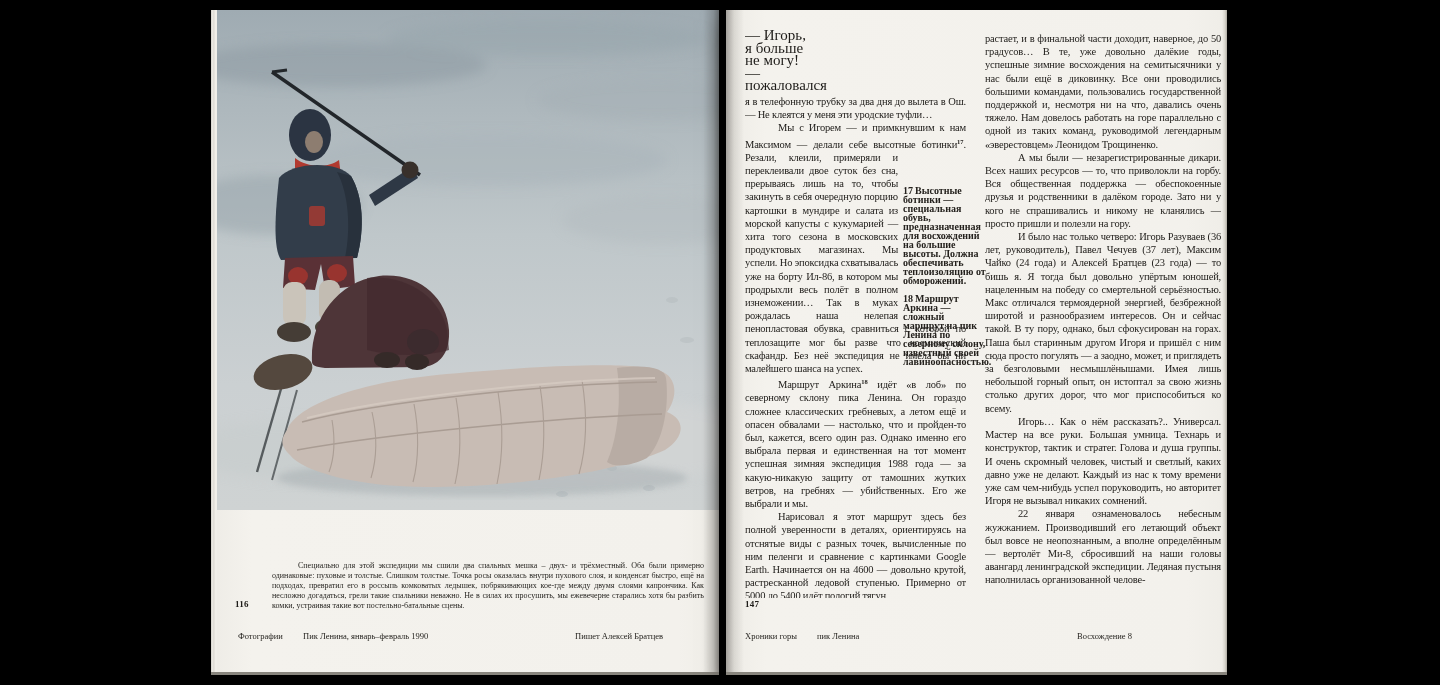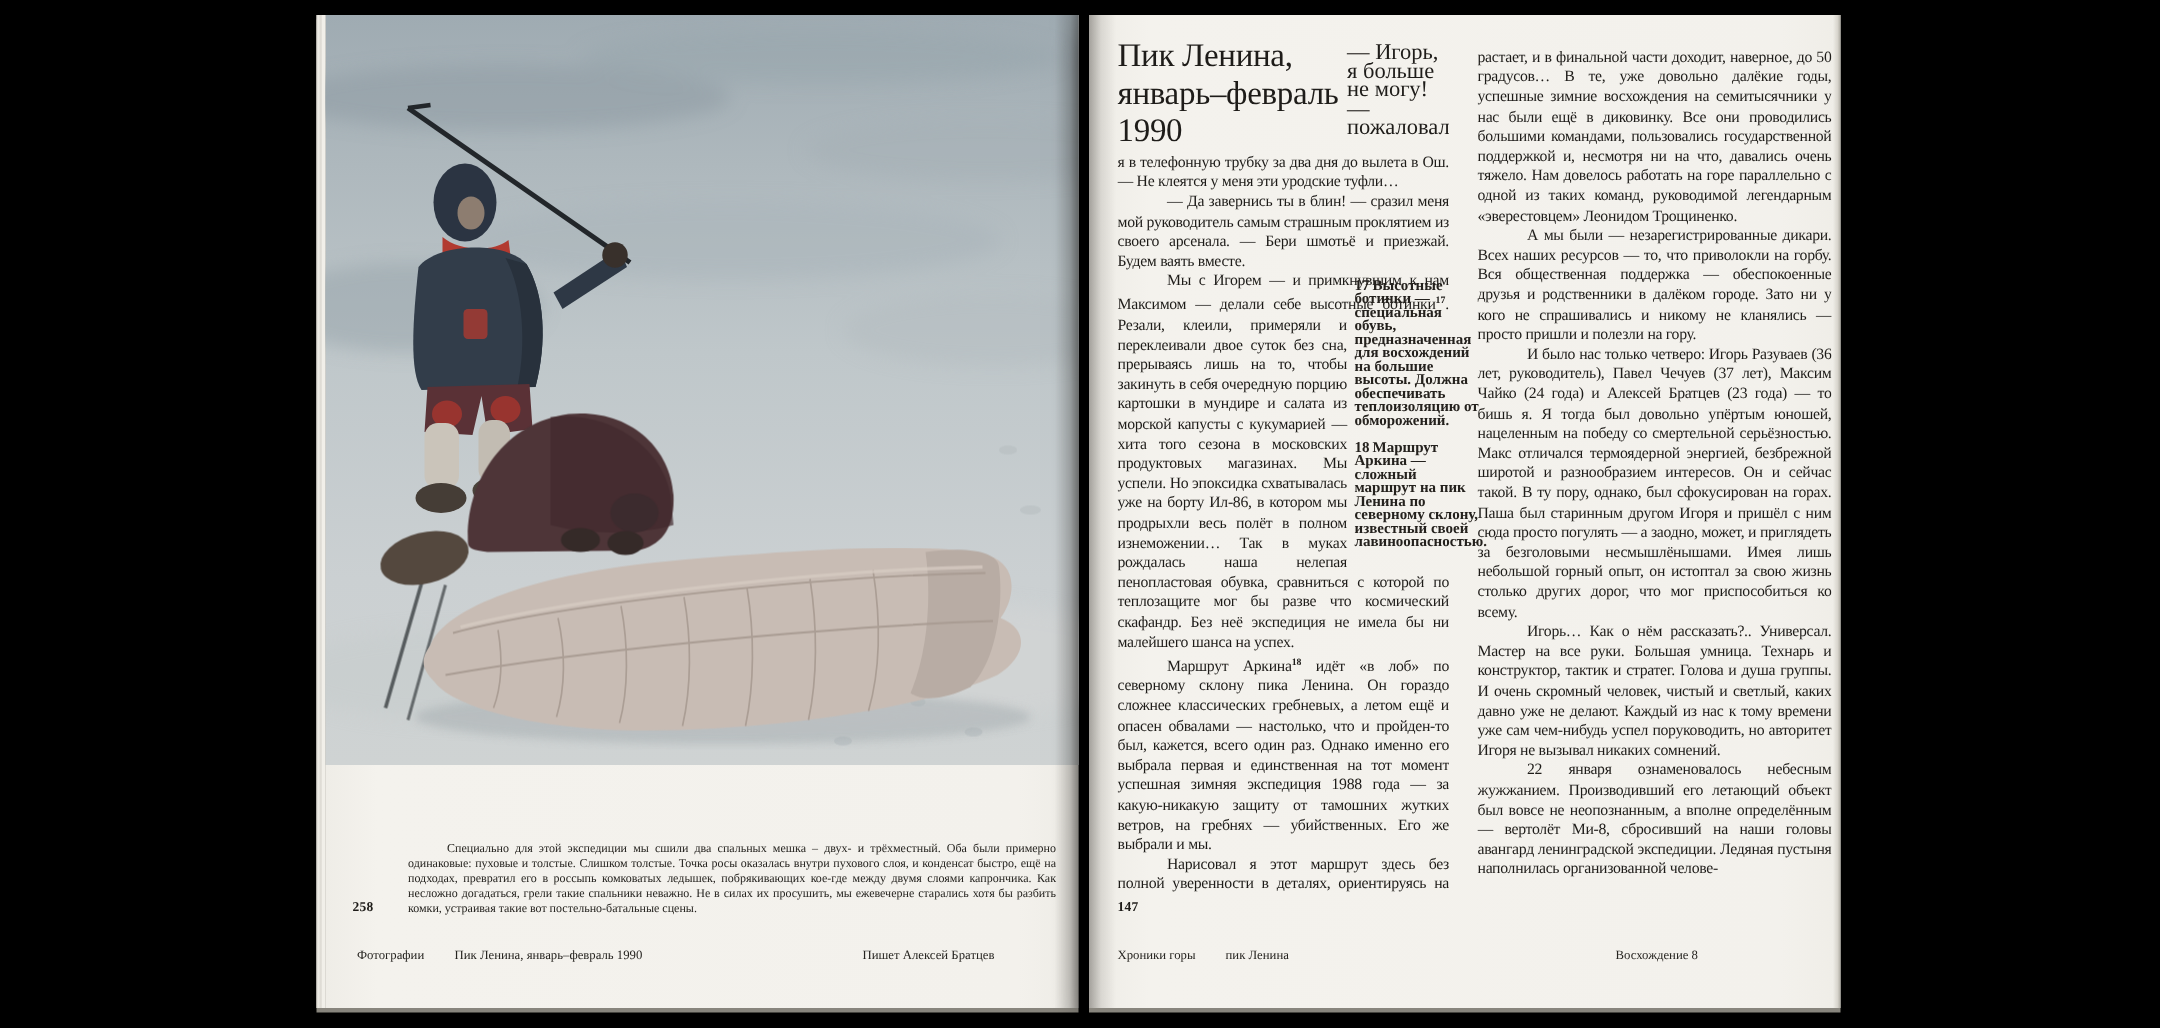--- a/index.html
+++ b/index.html
@@ -135,48 +135,42 @@
           <path d="M239,388 C244,416 244,448 238,474"></path>
           <path d="M281,382 C286,412 286,446 280,474"></path>
           <path d="M323,376 C328,408 328,442 322,470"></path>
           <path d="M365,370 C370,402 370,436 362,464"></path>
         </g>
         <path d="M90,408 C170,388 330,370 438,368" stroke="#d6cbc2" stroke-width="2.2" fill="none" opacity=".8"></path>
       </g>
     </svg>
   </div>
   <div class="caption">Специально для этой экспедиции мы сшили два спальных мешка – двух- и трёхместный. Оба были примерно одинаковые: пуховые и толстые. Слишком толстые. Точка росы оказалась внутри пухового слоя, и конденсат быстро, ещё на подходах, превратил его в россыпь комковатых ледышек, побрякивающих кое-где между двумя слоями капрончика. Как несложно догадаться, грели такие спальники неважно. Не в силах их просушить, мы ежевечерне старались хотя бы разбить комки, устраивая такие вот постельно-батальные сцены.</div>
-  <div class="pagenum pn-146">258</div>
+  <div class="pagenum pn-146">116</div>
   <div class="footer">
     <span class="f-l1">Фотографии</span>
     <span class="f-l2">Пик Ленина, январь–февраль 1990</span>
     <span class="f-l3">Пишет Алексей Братцев</span>
   </div>
   <div class="fore-edge-left"></div>
   <div class="gutter-shadow-l"></div>
 </div>
 
 <div class="page page-right">
   <div class="gutter-shadow-r"></div>
   <div class="col1">
     <div class="title-row">
-      <div class="title-main">
-        <div>Пик Ленина,</div>
-        <div>январь–февраль</div>
-        <div>1990</div>
-      </div>
       <div class="aside">
         <div>— Игорь,</div>
         <div>я больше</div>
         <div>не могу! —</div>
         <div>пожаловался</div>
       </div>
     </div>
     <p class="bt first"><span>я в телефонную трубку за два дня до вылета в Ош. — Не клеятся у меня эти уродские туфли…</span></p>
-    <p class="bt ind"><span>— Да завернись ты в блин! — сразил меня мой руководитель самым страшным проклятием из своего арсенала. — Бери шмотьё и приезжай. Будем ваять вместе.</span></p>
     <p class="bt ind"><span>Мы с Игорем — и примкнувшим к нам Максимом — делали себе высотные ботинки</span><sup class="fn">17</sup><span class="notes-spacer"></span><span>. Резали, клеили, примеряли и переклеивали двое суток без сна, прерываясь лишь на то, чтобы закинуть в себя очередную порцию картошки в мундире и салата из морской капусты с кукумарией — хита того сезона в московских продуктовых магазинах. Мы успели. Но эпоксидка схватывалась уже на борту Ил-86, в котором мы продрыхли весь полёт в полном изнеможении… Так в муках рождалась наша нелепая пенопластовая обувка, сравниться с которой по теплозащите мог бы разве что космический скафандр. Без неё экспедиция не имела бы ни малейшего шанса на успех.</span></p>
     <p class="bt ind"><span>Маршрут Аркина</span><sup class="fn">18</sup><span> идёт «в лоб» по северному склону пика Ленина. Он гораздо сложнее классических гребневых, а летом ещё и опасен обвалами — настолько, что и пройден-то был, кажется, всего один раз. Однако именно его выбрала первая и единственная на тот момент успешная зимняя экспедиция 1988 года — за какую-никакую защиту от тамошних жутких ветров, на гребнях — убийственных. Его же выбрали и мы.</span></p>
     <p class="bt ind"><span>Нарисовал я этот маршрут здесь без полной уверенности в деталях, ориентируясь на отснятые виды с разных точек, вычисленные по ним пеленги и сравнение с картинками Google Earth. Начинается он на 4600 — довольно крутой, растресканной ледовой ступенью. Примерно от 5000 до 5400 идёт пологий тягун</span></p>
   </div>
 
   <div class="notes">
     <p class="note"><span class="n-num">17</span><span>Высотные ботинки — специальная обувь, предназначенная для восхождений на большие высоты. Должна обеспечивать теплоизоляцию от обморожений.</span></p>
     <p class="note"><span class="n-num">18</span><span>Маршрут Аркина — сложный маршрут на пик Ленина по северному склону, известный своей лавиноопасностью.</span></p>
   </div>
 

